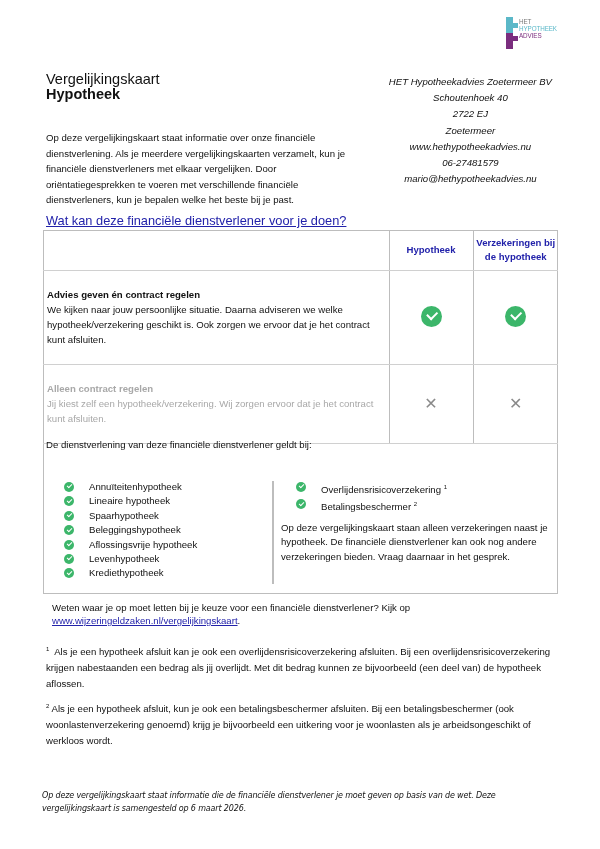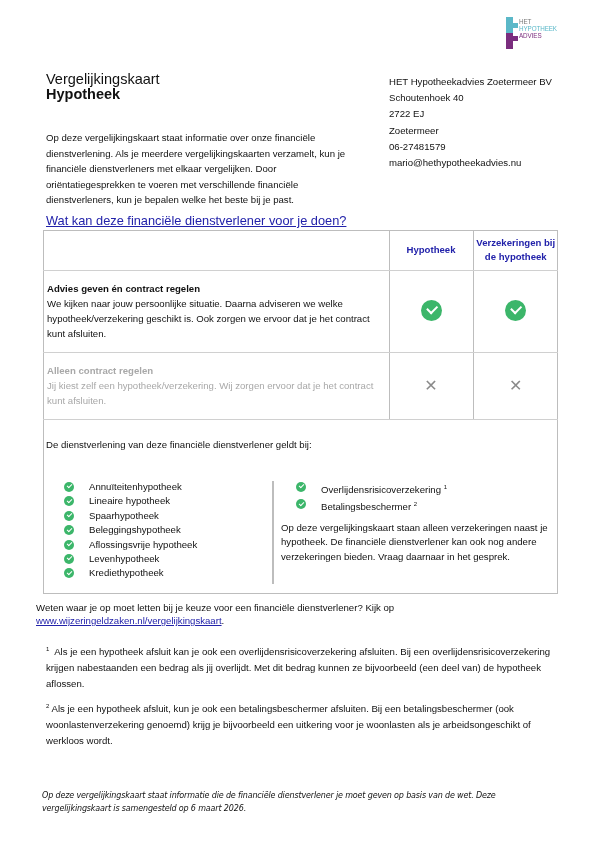--- a/index.html
+++ b/index.html
@@ -7,45 +7,45 @@
   body { position: relative; font-family: "Liberation Sans", sans-serif; color: #111; font-size: 9.6px; }
   .abs { position: absolute; }
   .logo { left: 503px; top: 14px; width: 60px; height: 38px; }
   .logo .bar1 { position:absolute; left:3px; top:3px; width:7px; height:16px; background:#5bb8c8; }
   .logo .bar1b { position:absolute; left:3px; top:9px; width:12px; height:5px; background:#5bb8c8; }
   .logo .bar2 { position:absolute; left:3px; top:19px; width:7px; height:16px; background:#7a2d7e; }
   .logo .bar2b { position:absolute; left:3px; top:22px; width:12px; height:5px; background:#7a2d7e; }
   .logo .t { position:absolute; left:16px; font-size:6.3px; line-height:7.5px; letter-spacing:-0.1px; }
   .title1 { left: 46px; top: 71px; font-size: 14.5px; line-height: 16px; }
   .title2 { left: 46px; top: 86px; font-size: 14.5px; font-weight: bold; line-height: 16px; }
-  .address { right: 48px; top: 74px; text-align: left; font-size: 9.6px; line-height: 16.2px; }
+  .address { right: 48px; top: 74px; text-align: center; font-size: 9.6px; line-height: 16.2px; font-style: italic; }
   .intro { left: 46px; top: 130px; width: 300px; font-size: 9.6px; line-height: 15.6px; }
   .section-h { left: 46px; top: 213px; font-size: 12.8px; color: #2222aa; text-decoration: underline; }
   .frame { left: 43px; top: 230px; width: 515px; height: 364px; border: 1.5px solid #bdbdbd; }
   table.svc { position:absolute; left:43px; top:230px; width:515px; border-collapse: collapse; }
   table.svc td { border-bottom: 1px solid #d0d0d0; vertical-align: middle; }
   .colh { height: 40px; text-align:center; color:#2222aa; font-weight:bold; font-size:9.6px; line-height:14px; }
   .vline { border-left: 1.5px solid #bdbdbd; }
-  .rowtxt { padding: 10px 4px; font-size:9.6px; line-height: 15.3px; }
+  .rowtxt { padding: 16px 4px; font-size:9.6px; line-height: 15.3px; }
   .rowtxt b { font-weight: bold; }
   .muted { color:#a8a8a8;margin-left:19px; }
   .check { display:inline-block; width:21px; height:21px; border-radius:50%; background:#3cb66a; position:relative; }
   .check:after { content:""; position:absolute; left:6px; top:5px; width:8px; height:4.5px; border-left:2.6px solid #fff; border-bottom:2.6px solid #fff; transform: rotate(-45deg); }
   .cross { font-size:16px; color:#8a8a8a; }
   .q { left: 46px; top: 437px; width: 512px; font-size: 9.6px; line-height: 16px; }
   .list { font-size:9.6px; line-height: 14.4px; }
   .list li { list-style:none; position:relative; padding-left: 25px; }
   .sc { position:absolute; left:0; top:2px; width:10px; height:10px; border-radius:50%; background:#3cb66a; }
   .sc:after { content:""; position:absolute; left:2.7px; top:2.4px; width:4px; height:2px; border-left:1.6px solid #fff; border-bottom:1.6px solid #fff; transform: rotate(-45deg); }
   .list1 { left: 64px; top: 480px; }
   .list2 { left: 296px; top: 480px; }
   .divider { left: 272px; top: 481px; width: 1.5px; height: 103px; background: #bdbdbd; }
   sup { font-size: 6px; vertical-align: 4px; }
   .note { left: 281px; top: 521px; width: 280px; font-size: 9.6px; line-height: 14.4px; }
-  .more { left: 36px; top: 601px; width: 510px; font-size: 9.6px; line-height: 13px; }
+  .more { left: 52px; top: 601px; width: 510px; font-size: 9.6px; line-height: 13px; }
   .more a { color: #2222aa; text-decoration: underline; }
   .fn { left: 46px; width: 512px; font-size: 9.6px; line-height: 16px; }
   .foot { left: 42px; top: 789px; width: 510px; font-family: "DejaVu Sans", sans-serif; font-style: italic; font-size: 8px; line-height: 13px; letter-spacing:-0.15px; }
 </style>
 </head>
 <body>
 
 <div class="abs logo">
   <div class="bar1"></div>
   <div class="bar1b"></div>
@@ -57,20 +57,21 @@
 </div>
 
 <div class="abs title1">Vergelijkingskaart</div>
 <div class="abs title2">Hypotheek</div>
 
 <div class="abs address">
   <div>HET Hypotheekadvies Zoetermeer BV</div>
   <div>Schoutenhoek 40</div>
   <div>2722 EJ</div>
   <div>Zoetermeer</div>
+  <div>www.hethypotheekadvies.nu</div>
   <div>06-27481579</div>
   <div>mario@hethypotheekadvies.nu</div>
 </div>
 
 <div class="abs intro">Op deze vergelijkingskaart staat informatie over onze financiële dienstverlening. Als je meerdere vergelijkingskaarten verzamelt, kun je financiële dienstverleners met elkaar vergelijken. Door oriëntatiegesprekken te voeren met verschillende financiële dienstverleners, kun je bepalen welke het beste bij je past.</div>
 
 <div class="abs section-h">Wat kan deze financiële dienstverlener voor je doen?</div>
 
 <div class="abs frame"></div>
 

